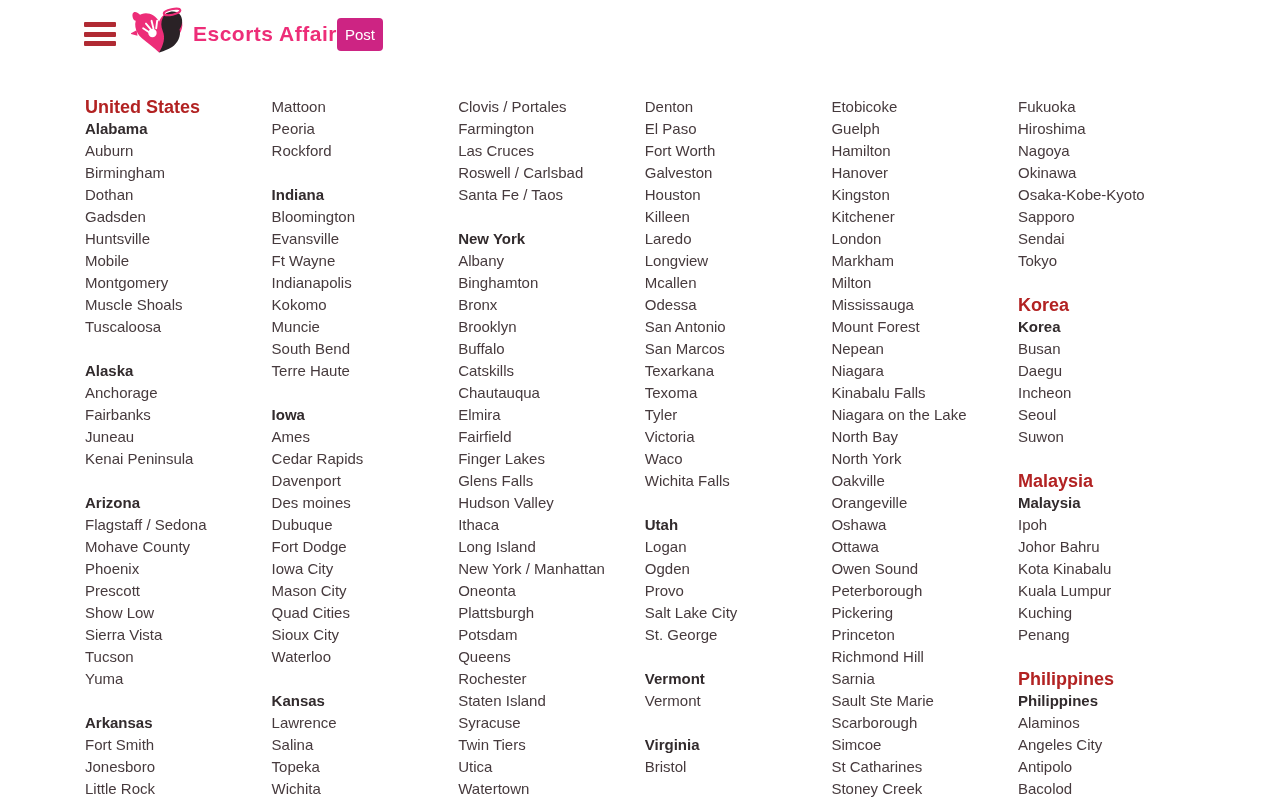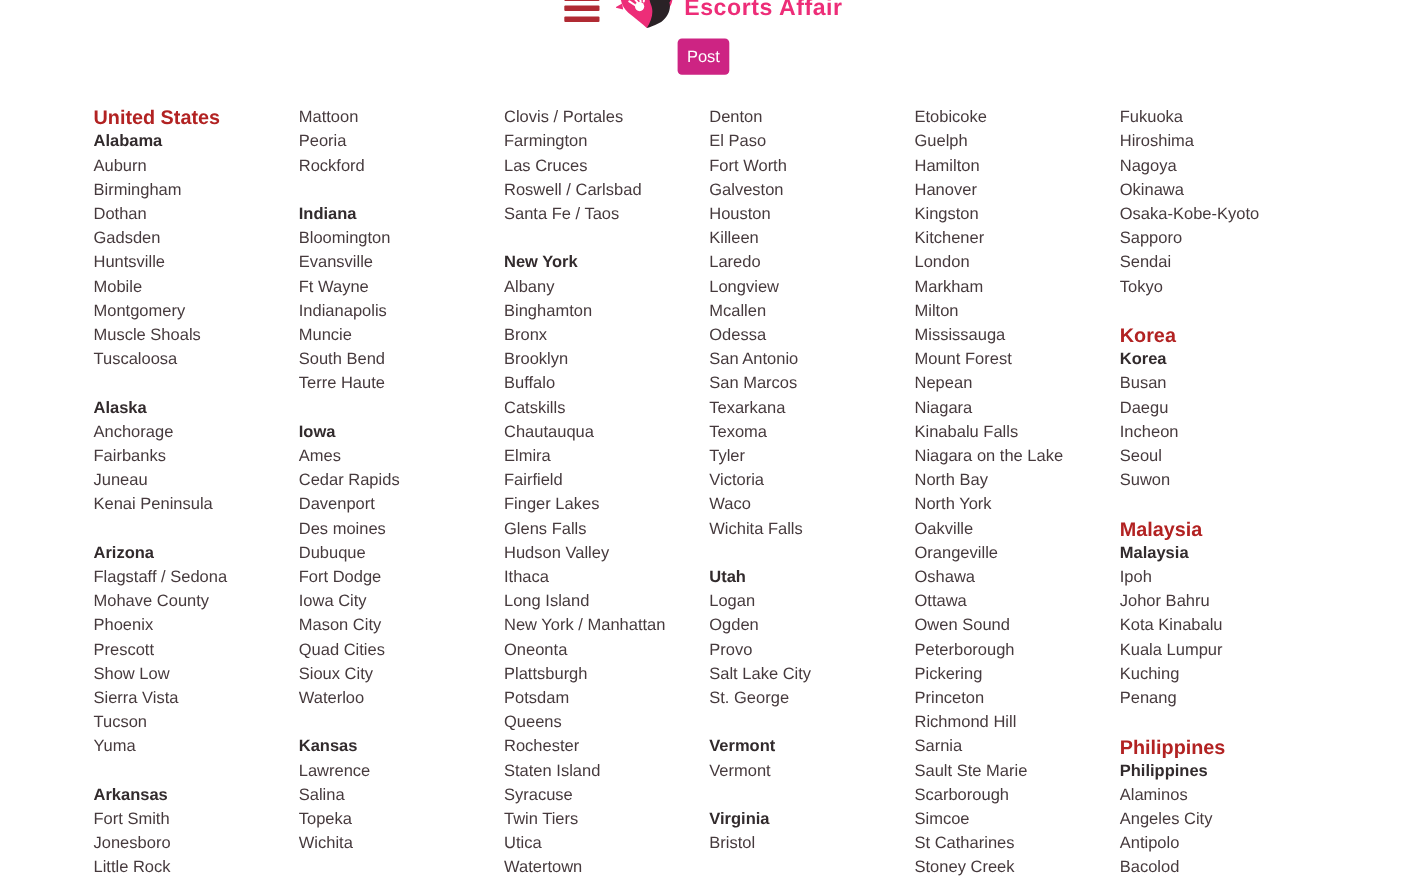--- a/index.html
+++ b/index.html
@@ -7,22 +7,22 @@
     --state-header:#322b2d;
     --city-link:#463a3d;
     --brand-pink:#ed2d78;
     --post-button-bg:#cd2483;
     --hamburger:#b02a33;
   }
   *{margin:0;padding:0;box-sizing:border-box;}
   html,body{width:1280px;height:800px;overflow:hidden;background:#ffffff;
     font-family:"Liberation Sans", sans-serif;}
   
-  .topbar{height:68px;display:flex;align-items:center;justify-content:flex-end;
-    padding:0 85px 0 84px;flex-direction:column;}
+  .topbar{height:68px;display:flex;align-items:center;justify-content:flex-start;
+    padding:0 85px 0 84px;}
   .topbar-left{display:flex;align-items:center;gap:13px;}
   .menu-btn{width:34px;height:28px;display:flex;flex-direction:column;justify-content:space-between;
     background:none;border:none;cursor:pointer;padding:2px 0;}
   .menu-btn span{display:block;height:5px;width:32px;background:var(--hamburger);border-radius:1px;}
   .logo{display:flex;align-items:center;gap:6px;cursor:pointer;}
   .logo-text{color:var(--brand-pink);font-weight:bold;font-size:21px;letter-spacing:.5px;}
   .post-btn{background:var(--post-button-bg);color:#ffffff;border:none;border-radius:4px;
     font-size:15px;padding:8px 8px;cursor:pointer;font-family:inherit;}
   
   .directory{display:flex;padding:28px 18px 0 85px;}
@@ -110,20 +110,21 @@
     <div class="col">
       <a class="row city">Mattoon</a>
       <a class="row city">Peoria</a>
       <a class="row city">Rockford</a>
       <div class="row gap"></div>
       <a class="row state">Indiana</a>
       <a class="row city">Bloomington</a>
       <a class="row city">Evansville</a>
       <a class="row city">Ft Wayne</a>
       <a class="row city">Indianapolis</a>
+      <a class="row city">Kokomo</a>
       <a class="row city">Muncie</a>
       <a class="row city">South Bend</a>
       <a class="row city">Terre Haute</a>
       <div class="row gap"></div>
       <a class="row state">Iowa</a>
       <a class="row city">Ames</a>
       <a class="row city">Cedar Rapids</a>
       <a class="row city">Davenport</a>
       <a class="row city">Des moines</a>
       <a class="row city">Dubuque</a>

